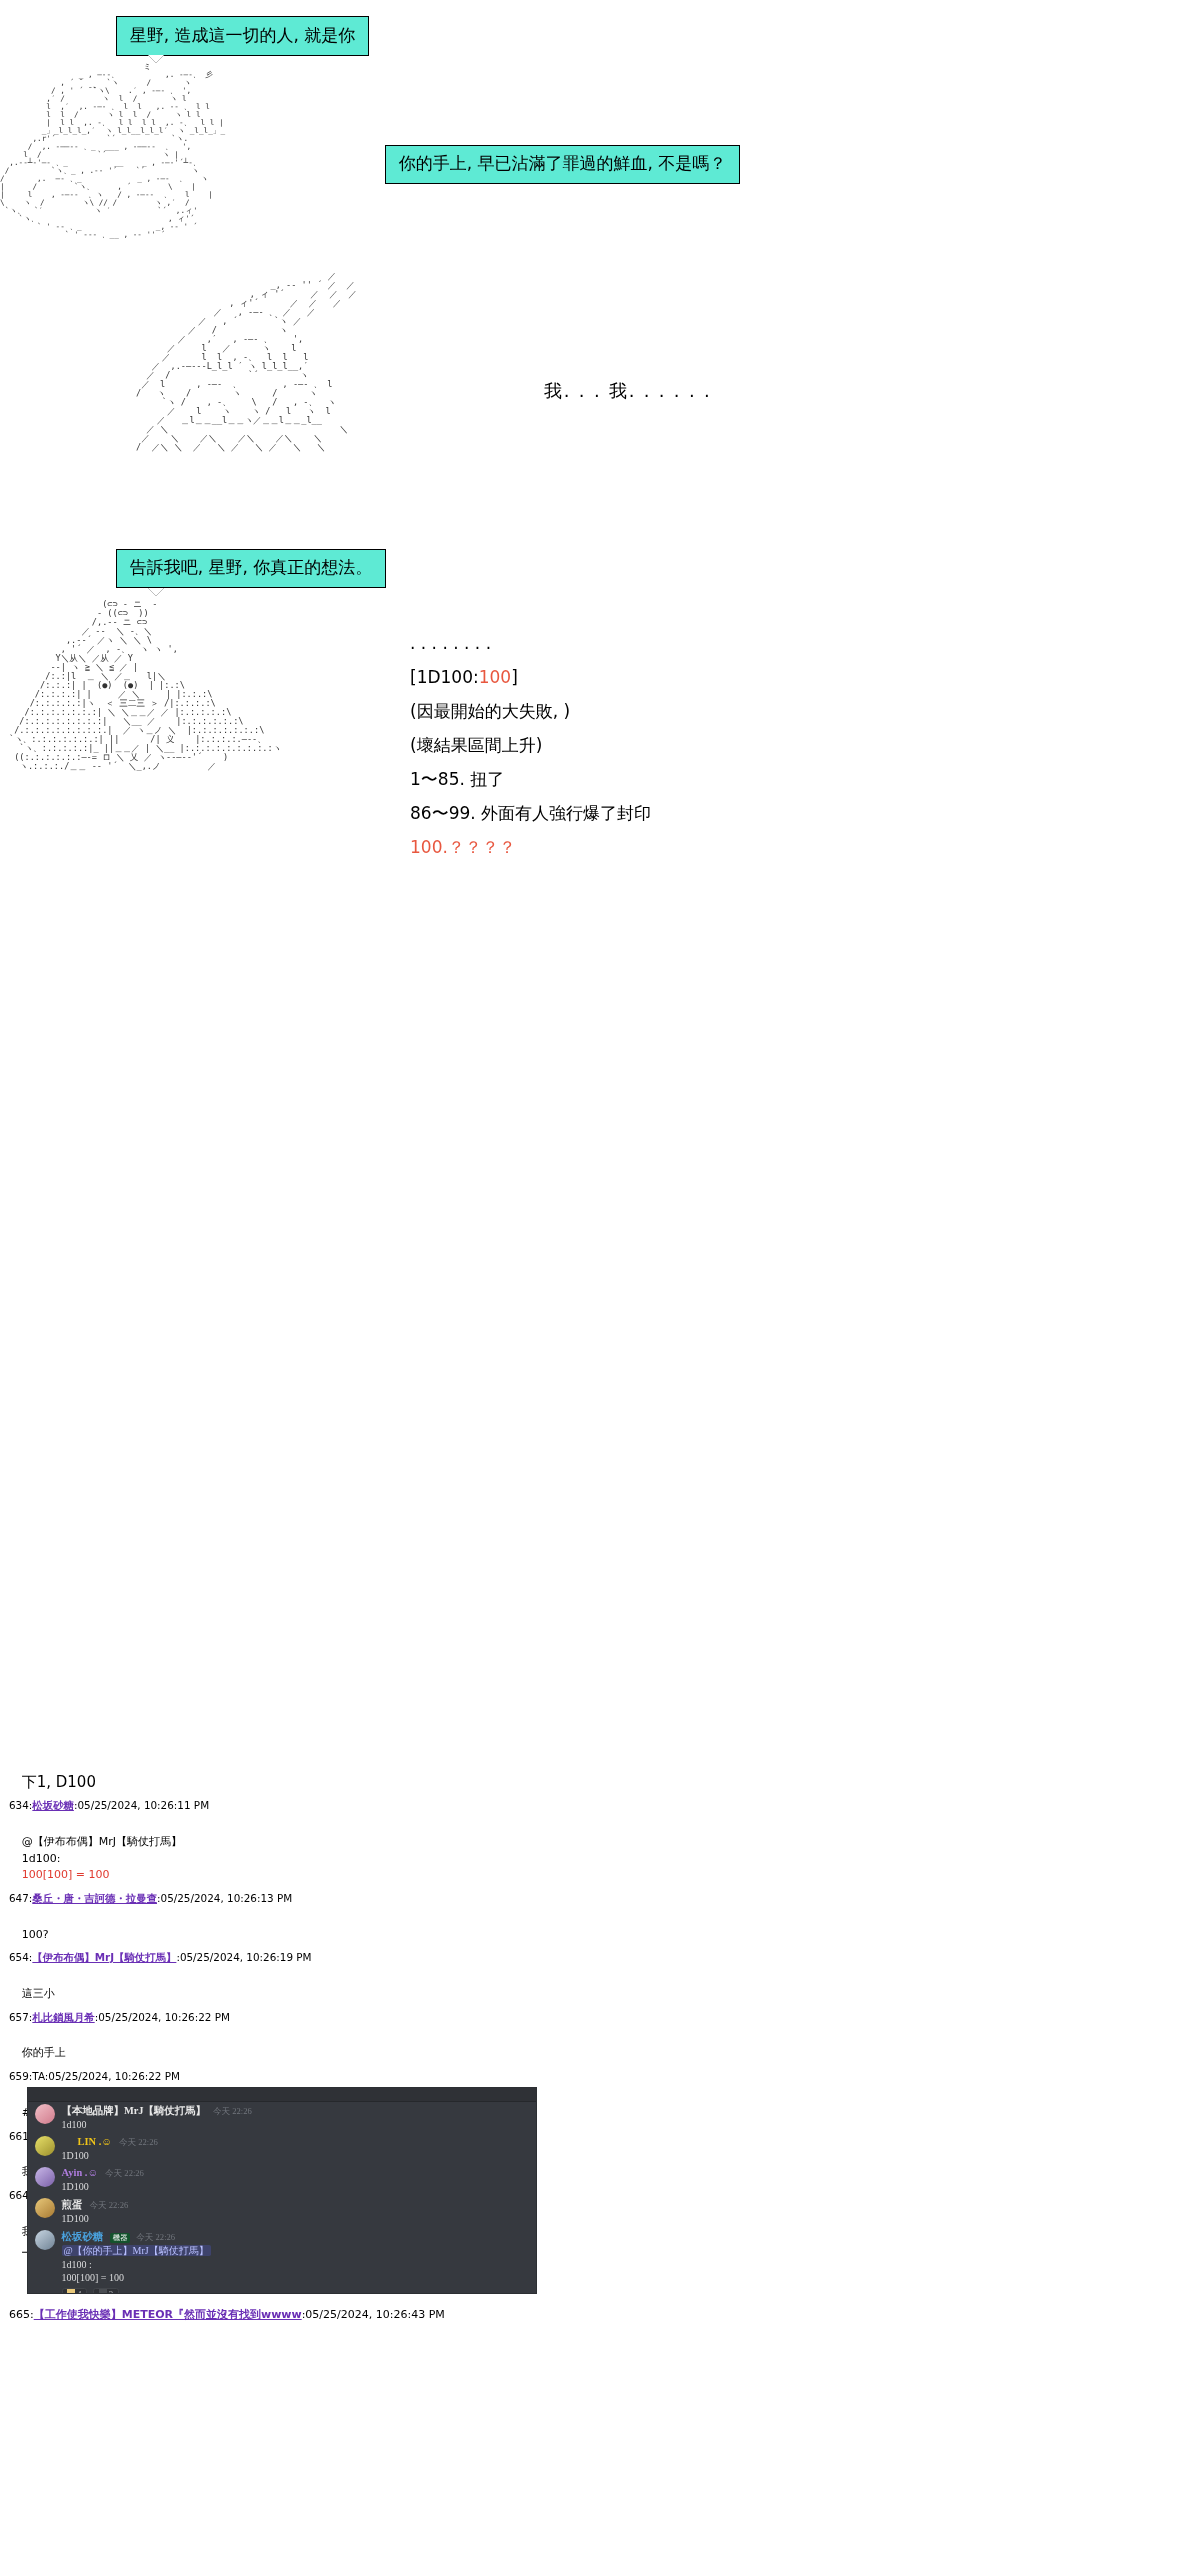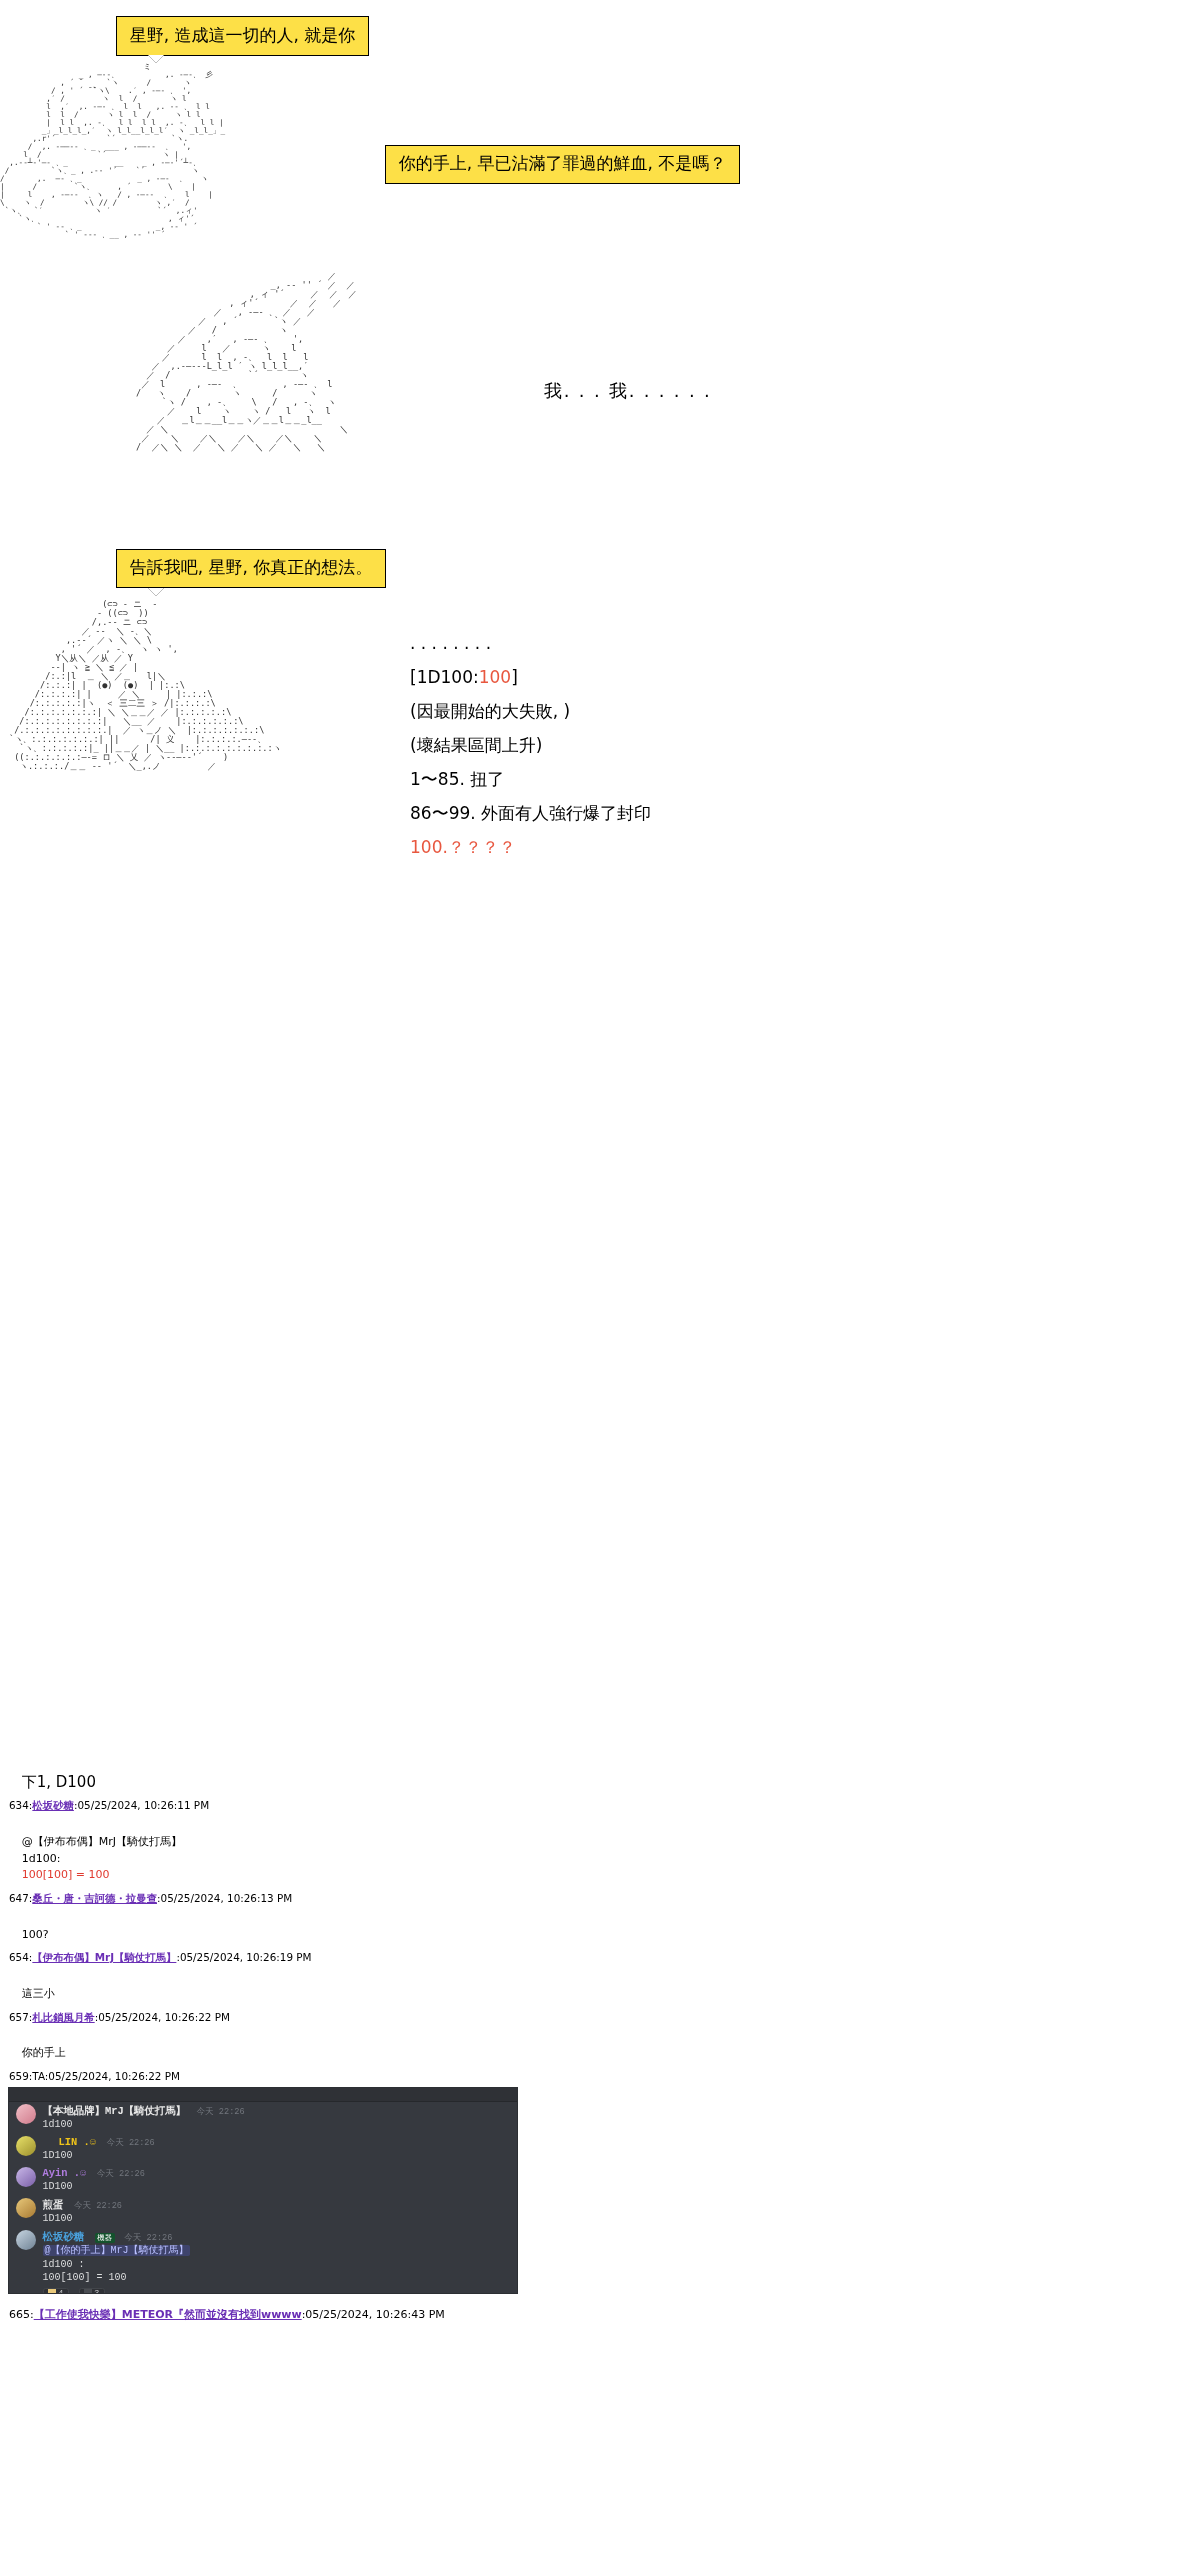--- a/index.html
+++ b/index.html
@@ -18,21 +18,21 @@
     width: 1179px;
     min-height: 2576px;
     position: relative;
     overflow: hidden;
   }
 
   
   .bubble {
     position: absolute;
     border: 0.9px solid #000;
-    background: #fde047;
+    background: #5eead4;
     font-size: 17px;
     line-height: 1.35;
     padding: 6.3px 12.7px 8.2px 12.7px;
     white-space: nowrap;
     font-family: "DejaVu Sans", sans-serif;
   }
   .bubble::after {
     content: "";
     position: absolute;
     width: 0; height: 0;
@@ -92,27 +92,27 @@
   .post-name { color: #6a2fb5; text-decoration: underline; font-weight: bold; }
   .post-name.plain { color: #000; text-decoration: none; font-weight: normal; }
   .post-date { color: #000; }
   .post-body { padding-left: 12.7px; font-size: 11px; margin-top: 20px; margin-bottom: 7.3px; }
   .red { color: #e03a2f; }
   .prompt-line { padding-left: 12.7px; font-size: 15px; margin: 3.6px 0 5.4px 0; }
 
   
   .discord {
     position: absolute;
-    left: 8px;
+    left: 27px;
     top: 2087px;
     width: 508px;
     height: 205px;
     background: #36393f;
     color: #dcddde;
-    font-family: Liberation Mono, monospace;
+    font-family: Liberation Serif, serif;
     font-size: 10px;
     overflow: hidden;
     border: 0.9px solid #2c2f33;
   }
   .dc-top {
     height: 12.7px;
     background: #2f3136;
     border-bottom: 0.9px solid #26282c;
   }
   .dc-msg {

